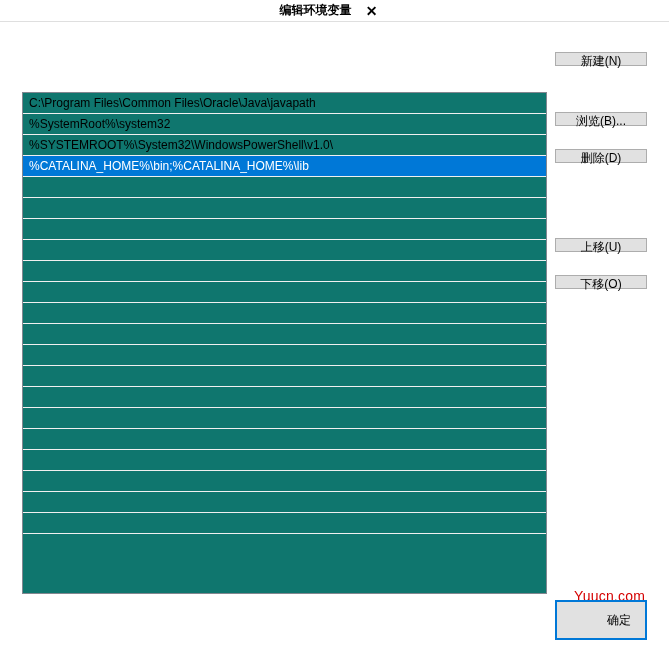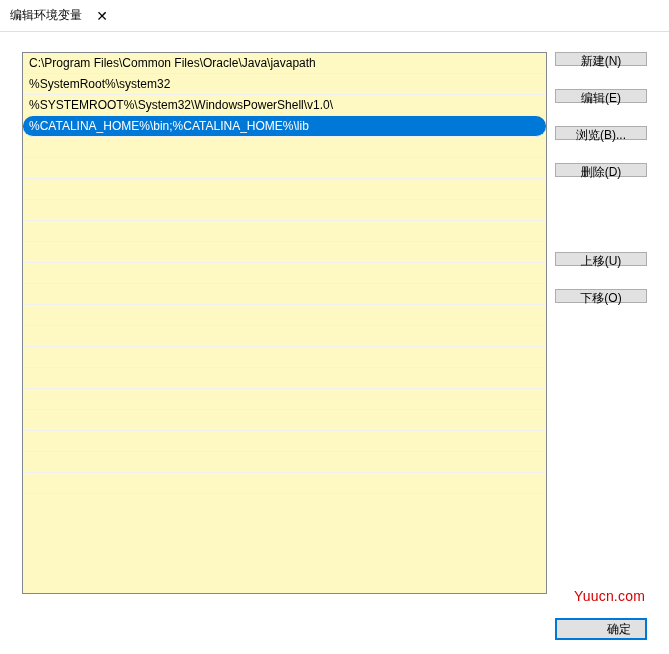--- a/index.html
+++ b/index.html
@@ -10,26 +10,27 @@
     body {
       font-family: "Microsoft YaHei", "Segoe UI", Tahoma, sans-serif;
       font-size: 12px;
       background: #fff;
       width: 669px;
       height: 654px;
       position: relative;
       overflow: hidden;
     }
     .titlebar {
-      height: 32px;
+      height: 22px;
       display: flex;
       align-items: center;
-      justify-content: flex-start;
+      justify-content: center;
       padding: 0 8px 0 10px;
       border-bottom: 1px solid #dfdfdf;
+      font-weight: bold;
     }
     .titlebar-title {
       font-size: 12px;
       color: #000;
     }
     .close-btn {
       font-size: 14px;
       font-family: "Segoe MDL2 Assets", Arial, sans-serif;
       width: 40px;
       height: 28px;
@@ -42,38 +43,38 @@
       top: 52px;
       left: 22px;
       right: 22px;
       bottom: 60px;
       display: flex;
       gap: 8px;
     }
     .list-box {
       flex: 1;
       border: 1px solid #828790;
-      background: #fef9c3;
+      background: #0f766e;
       overflow: hidden;
+      margin-top: 40px;
     }
     .list-row {
       height: 21px;
       line-height: 21px;
       padding: 0 6px;
       font-size: 12px;
       border-bottom: 1px solid #f0f0f0;
       white-space: nowrap;
       overflow: hidden;
       text-overflow: clip;
       color: #000;
     }
     .list-row.selected {
       background: #0078d7;
       color: #fff;
-      border-radius: 10px;
     }
     .list-row.empty {
       color: transparent;
     }
     .sidebar {
       width: 92px;
       display: flex;
       flex-direction: column;
     }
     .win-btn {
@@ -91,21 +92,21 @@
     .gap-large { height: 75px; }
     .footer {
       position: absolute;
       bottom: 14px;
       right: 22px;
       display: flex;
       gap: 10px;
     }
     .footer .win-btn {
       width: 92px;
-      height: 22px;
+      height: 40px;
       padding-left: 36px;
     }
     .footer .win-btn.primary {
       border: 2px solid #0078d7;
     }
     .watermark {
       position: absolute;
       right: 24px;
       bottom: 50px;
       color: #d50000;
@@ -143,21 +144,20 @@
       <div class="list-row empty">&nbsp;</div>
       <div class="list-row empty">&nbsp;</div>
       <div class="list-row empty">&nbsp;</div>
       <div class="list-row empty">&nbsp;</div>
       <div class="list-row empty">&nbsp;</div>
       <div class="list-row empty">&nbsp;</div>
     </div>
   <div class="sidebar">
     <button class="win-btn">新建(N)</button>
     <div class="gap-small"></div>
-    <button class="win-btn">编辑(E)</button>
     <div class="gap-small"></div>
     <button class="win-btn">浏览(B)...</button>
     <div class="gap-small"></div>
     <button class="win-btn">删除(D)</button>
     <div class="gap-large"></div>
     <button class="win-btn">上移(U)</button>
     <div class="gap-small"></div>
     <button class="win-btn">下移(O)</button>
     <div class="gap-large"></div>
   </div>

